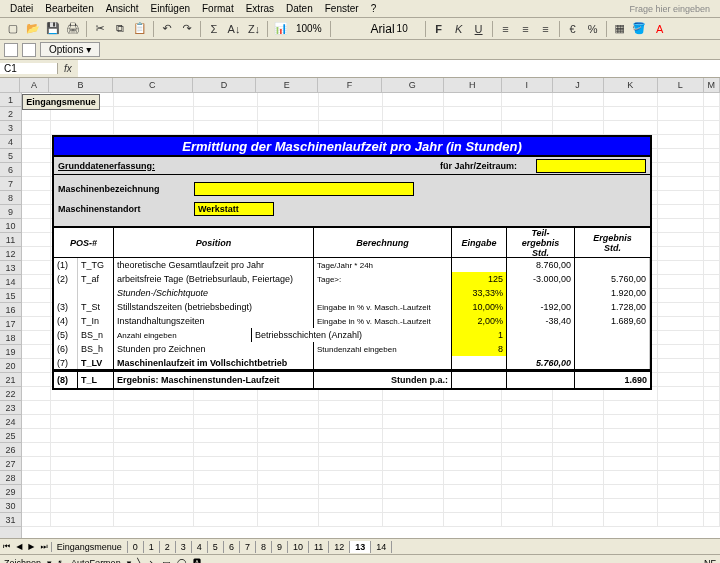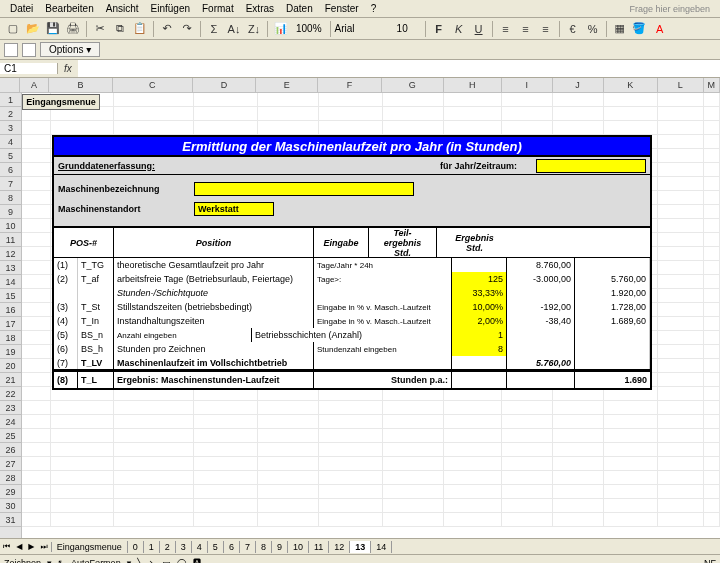--- a/index.html
+++ b/index.html
@@ -4,21 +4,21 @@
 <style>
 * { box-sizing: border-box; margin: 0; padding: 0; }
 body { font-family: Arial, sans-serif; font-size: 10px; background: #ece9d8; width: 720px; height: 563px; overflow: hidden; }
 .menubar { background: #ece9d8; border-bottom: 1px solid #aca899; height: 18px; display: flex; align-items: center; padding: 0 4px; font-size: 10px; }
 .menubar span { padding: 16px 6px; cursor: default; }
 .menubar .help-box { margin-left: auto; color: #888; font-size: 9px; }
 .toolbar { background: #ece9d8; border-bottom: 1px solid #aca899; height: 22px; display: flex; align-items: center; padding: 0 4px; gap: 2px; }
 .toolbar .btn { width: 18px; height: 18px; display: flex; align-items: center; justify-content: center; font-size: 11px; color: #333; cursor: default; }
 .toolbar .sep { width: 1px; height: 16px; background: #aca899; margin: 0 2px; }
 .toolbar .zoom { font-size: 10px; padding: 0 4px; }
-.toolbar .font-name { font-size: 10px; width: 60px; }
+.toolbar .font-name { font-size: 12px; width: 60px; text-align: right; }
 .toolbar .font-size { font-size: 10px; width: 24px; }
 .options-row { background: #ece9d8; height: 20px; display: flex; align-items: center; padding: 0 4px; gap: 4px; border-bottom: 1px solid #aca899; }
 .options-row .sq { width: 14px; height: 14px; border: 1px solid #999; background: #fff; }
 .options-row .opt-btn { font-size: 10px; padding: 1px 8px; border: 1px solid #999; background: #f4f3ee; }
 .cellref-row { background: #ece9d8; height: 18px; display: flex; align-items: center; border-bottom: 1px solid #aca899; }
 .cellref-row .cellref { width: 58px; border-right: 1px solid #aca899; padding: 0 4px; font-size: 10px; background: #fff; }
 .cellref-row .fx { padding: 0 6px; font-style: italic; color: #333; }
 .cellref-row .formula { flex: 1; background: #fff; height: 100%; }
 .grid-wrap { position: relative; background: #fff; height: 460px; overflow: hidden; }
 .colhdr { display: flex; background: #e4e4e4; border-bottom: 1px solid #c0c0c0; height: 15px; }
@@ -675,20 +675,21 @@
         <div class="form-row">
           <div class="lbl" style="width:140px">Maschinenstandort</div>
           <div class="yellow-in" style="width:80px;padding:1px 3px;font-size:9px;font-weight:bold">Werkstatt</div>
         </div>
         <div style="height:10px;border-left:2px solid #000;border-right:2px solid #000;border-bottom:1px solid #000;background:#dcdcdc"></div>
 
         <div class="tbl">
           <div class="hdr">
             <div class="th" style="width:60px">POS-#</div>
             <div class="th" style="width:200px">Position</div>
+            <div class="th" style="width:138px">Berechnung</div>
             <div class="th" style="width:55px">Eingabe</div>
             <div class="th" style="width:68px;white-space:pre-line">Teil-
 ergebnis
 Std.</div>
             <div class="th" style="width:75px;border-right:none;white-space:pre-line">Ergebnis
 Std.</div>
           </div>
           <div class="body">
               <div class="tr">
                 <div class="td " style="width: 24px;">(1)</div>

